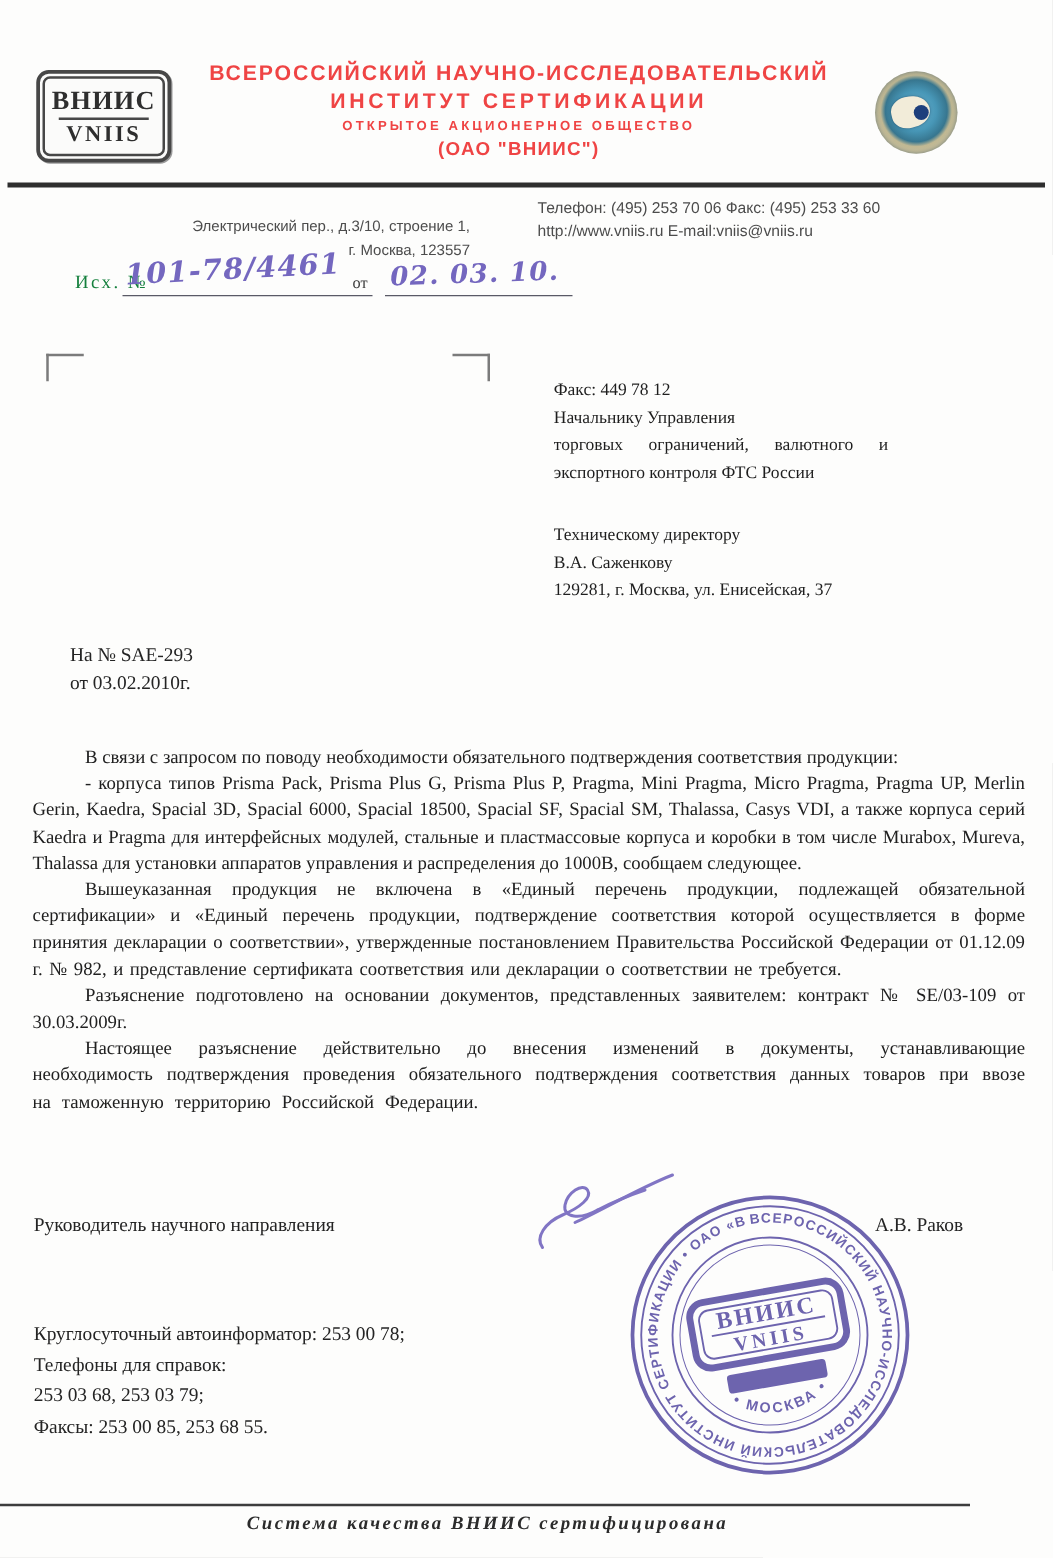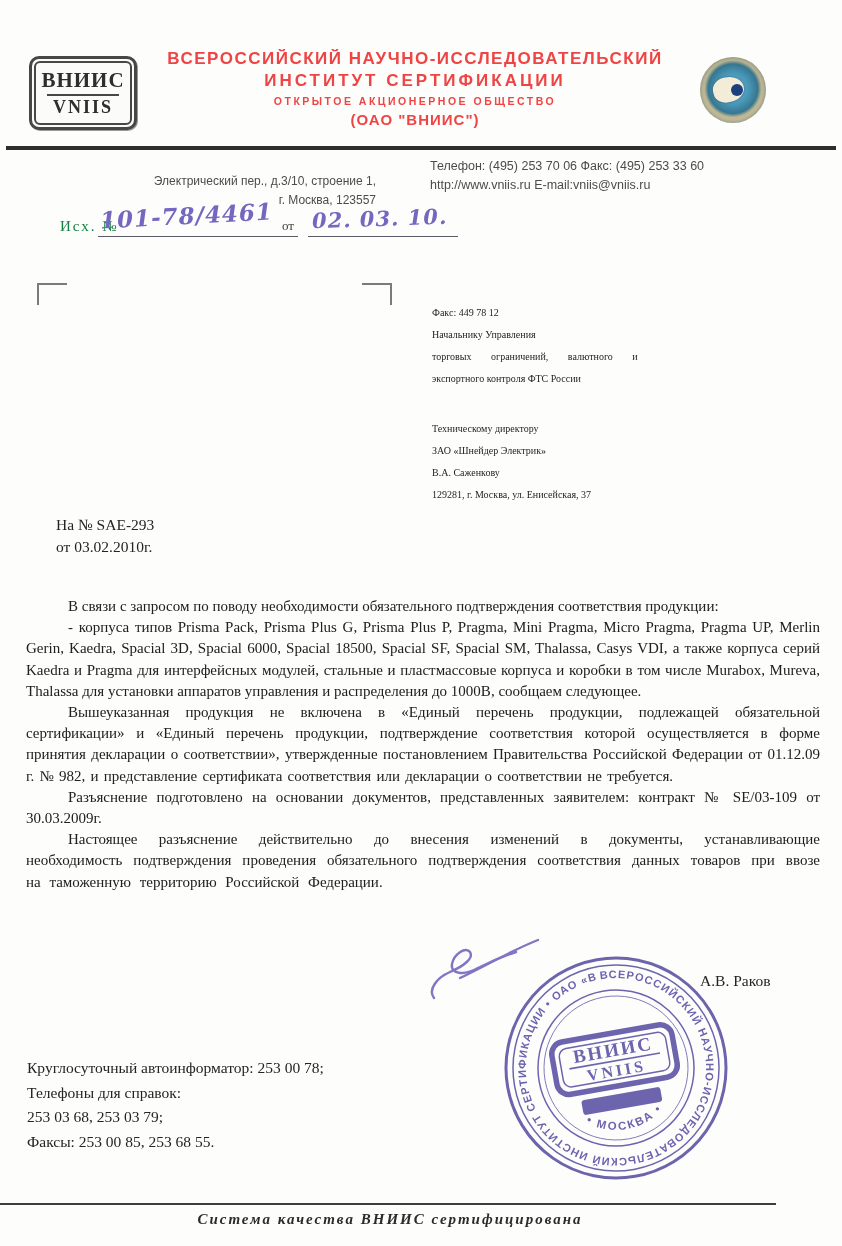--- a/index.html
+++ b/index.html
@@ -69,22 +69,22 @@
     color:#7467bf; letter-spacing:1px;
   }
   .hw1{ position:absolute; left:40px; top:-4px; font-size:23px; transform:rotate(-3deg); }
   .hw2{ position:absolute; left:252px; top:0px; font-size:21px; transform:rotate(-2deg); }
   
   .corner{ position:absolute; top:283px; width:30px; height:22px; }
   .corner.left{ left:37px; border-left:2px solid #7b7b7b; border-top:2px solid #7b7b7b; }
   .corner.right{ left:362px; border-right:2px solid #7b7b7b; border-top:2px solid #7b7b7b; }
   
   .recipients{
-    position:absolute; left:432px; top:302px; width:358px;
-    font-size:10px; line-height:22px; color:#1e1e1e;
+    position:absolute; left:443px; top:302px; width:358px;
+    font-size:14px; line-height:22px; color:#1e1e1e;
   }
   .recipients .justified{ word-spacing:17px; }
   .recipients .gap{ height:28px; }
   
   .inreply{ position:absolute; left:56px; top:514px; font-size:15.5px; line-height:22px; }
   
   .body-text{
     position:absolute; left:26px; top:572px; width:794px;
     font-size:15px; line-height:21.2px; text-align:justify; color:#202020;margin-top:24px;
   }
@@ -154,38 +154,38 @@
   <div class="corner left"></div>
   <div class="corner right"></div>
 
   <div class="recipients">
     <div>Факс: 449 78 12</div>
     <div>Начальнику Управления</div>
     <div class="justified">торговых ограничений, валютного и</div>
     <div>экспортного контроля ФТС  России</div>
     <div class="gap"></div>
     <div>Техническому директору</div>
-    <div>ЗАО «Шнейдер Электрик»</div>
     <div>В.А. Саженкову</div>
     <div>129281, г. Москва, ул. Енисейская, 37</div>
   </div>
 
   <div class="inreply">
     <div>На  № SAE-293</div>
     <div>от 03.02.2010г.</div>
   </div>
 
   <div class="body-text">
     <p>В связи с запросом по поводу необходимости обязательного подтверждения соответствия продукции:</p>
     <p>- корпуса типов Prisma Pack, Prisma Plus G, Prisma Plus P, Pragma, Mini Pragma, Micro Pragma, Pragma UP, Merlin Gerin, Kaedra, Spacial 3D, Spacial 6000, Spacial 18500, Spacial SF, Spacial SM, Thalassa, Casys VDI, а также корпуса серий Kaedra и Pragma для интерфейсных модулей, стальные и пластмассовые корпуса и коробки в том числе Murabox, Mureva, Thalassa для установки аппаратов управления и распределения до 1000В, сообщаем следующее.</p>
     <p class="slightwide">Вышеуказанная продукция не включена в «Единый перечень продукции, подлежащей обязательной сертификации» и «Единый перечень продукции, подтверждение соответствия которой осуществляется в форме принятия декларации о соответствии», утвержденные постановлением Правительства Российской Федерации от 01.12.09 г. № 982, и представление сертификата соответствия или декларации о соответствии не требуется.</p>
     <p>Разъяснение подготовлено на основании документов, представленных заявителем: контракт № SE/03-109 от 30.03.2009г.</p>
     <p class="wide">Настоящее разъяснение действительно до внесения изменений в документы, устанавливающие необходимость подтверждения проведения обязательного подтверждения соответствия данных товаров при ввозе на таможенную территорию Российской Федерации.</p>
   </div>
 
+  <div class="sig-title">Руководитель научного направления</div>
   <div class="sig-name">А.В. Раков</div>
   <svg class="sig-scribble" width="150" height="80" viewBox="0 0 150 80">
     <g fill="none" stroke="#7467bf" stroke-width="2.4" stroke-linecap="round" opacity="0.9">
       <path d="M14,66 C8,58 16,46 30,40 C44,34 54,26 50,20 C46,14 34,22 32,32 C30,42 44,44 58,36"></path>
       <path d="M40,46 C62,36 92,18 118,8"></path>
       <path d="M58,36 C70,30 84,24 96,20"></path>
     </g>
   </svg>
 
   <div class="contacts">

